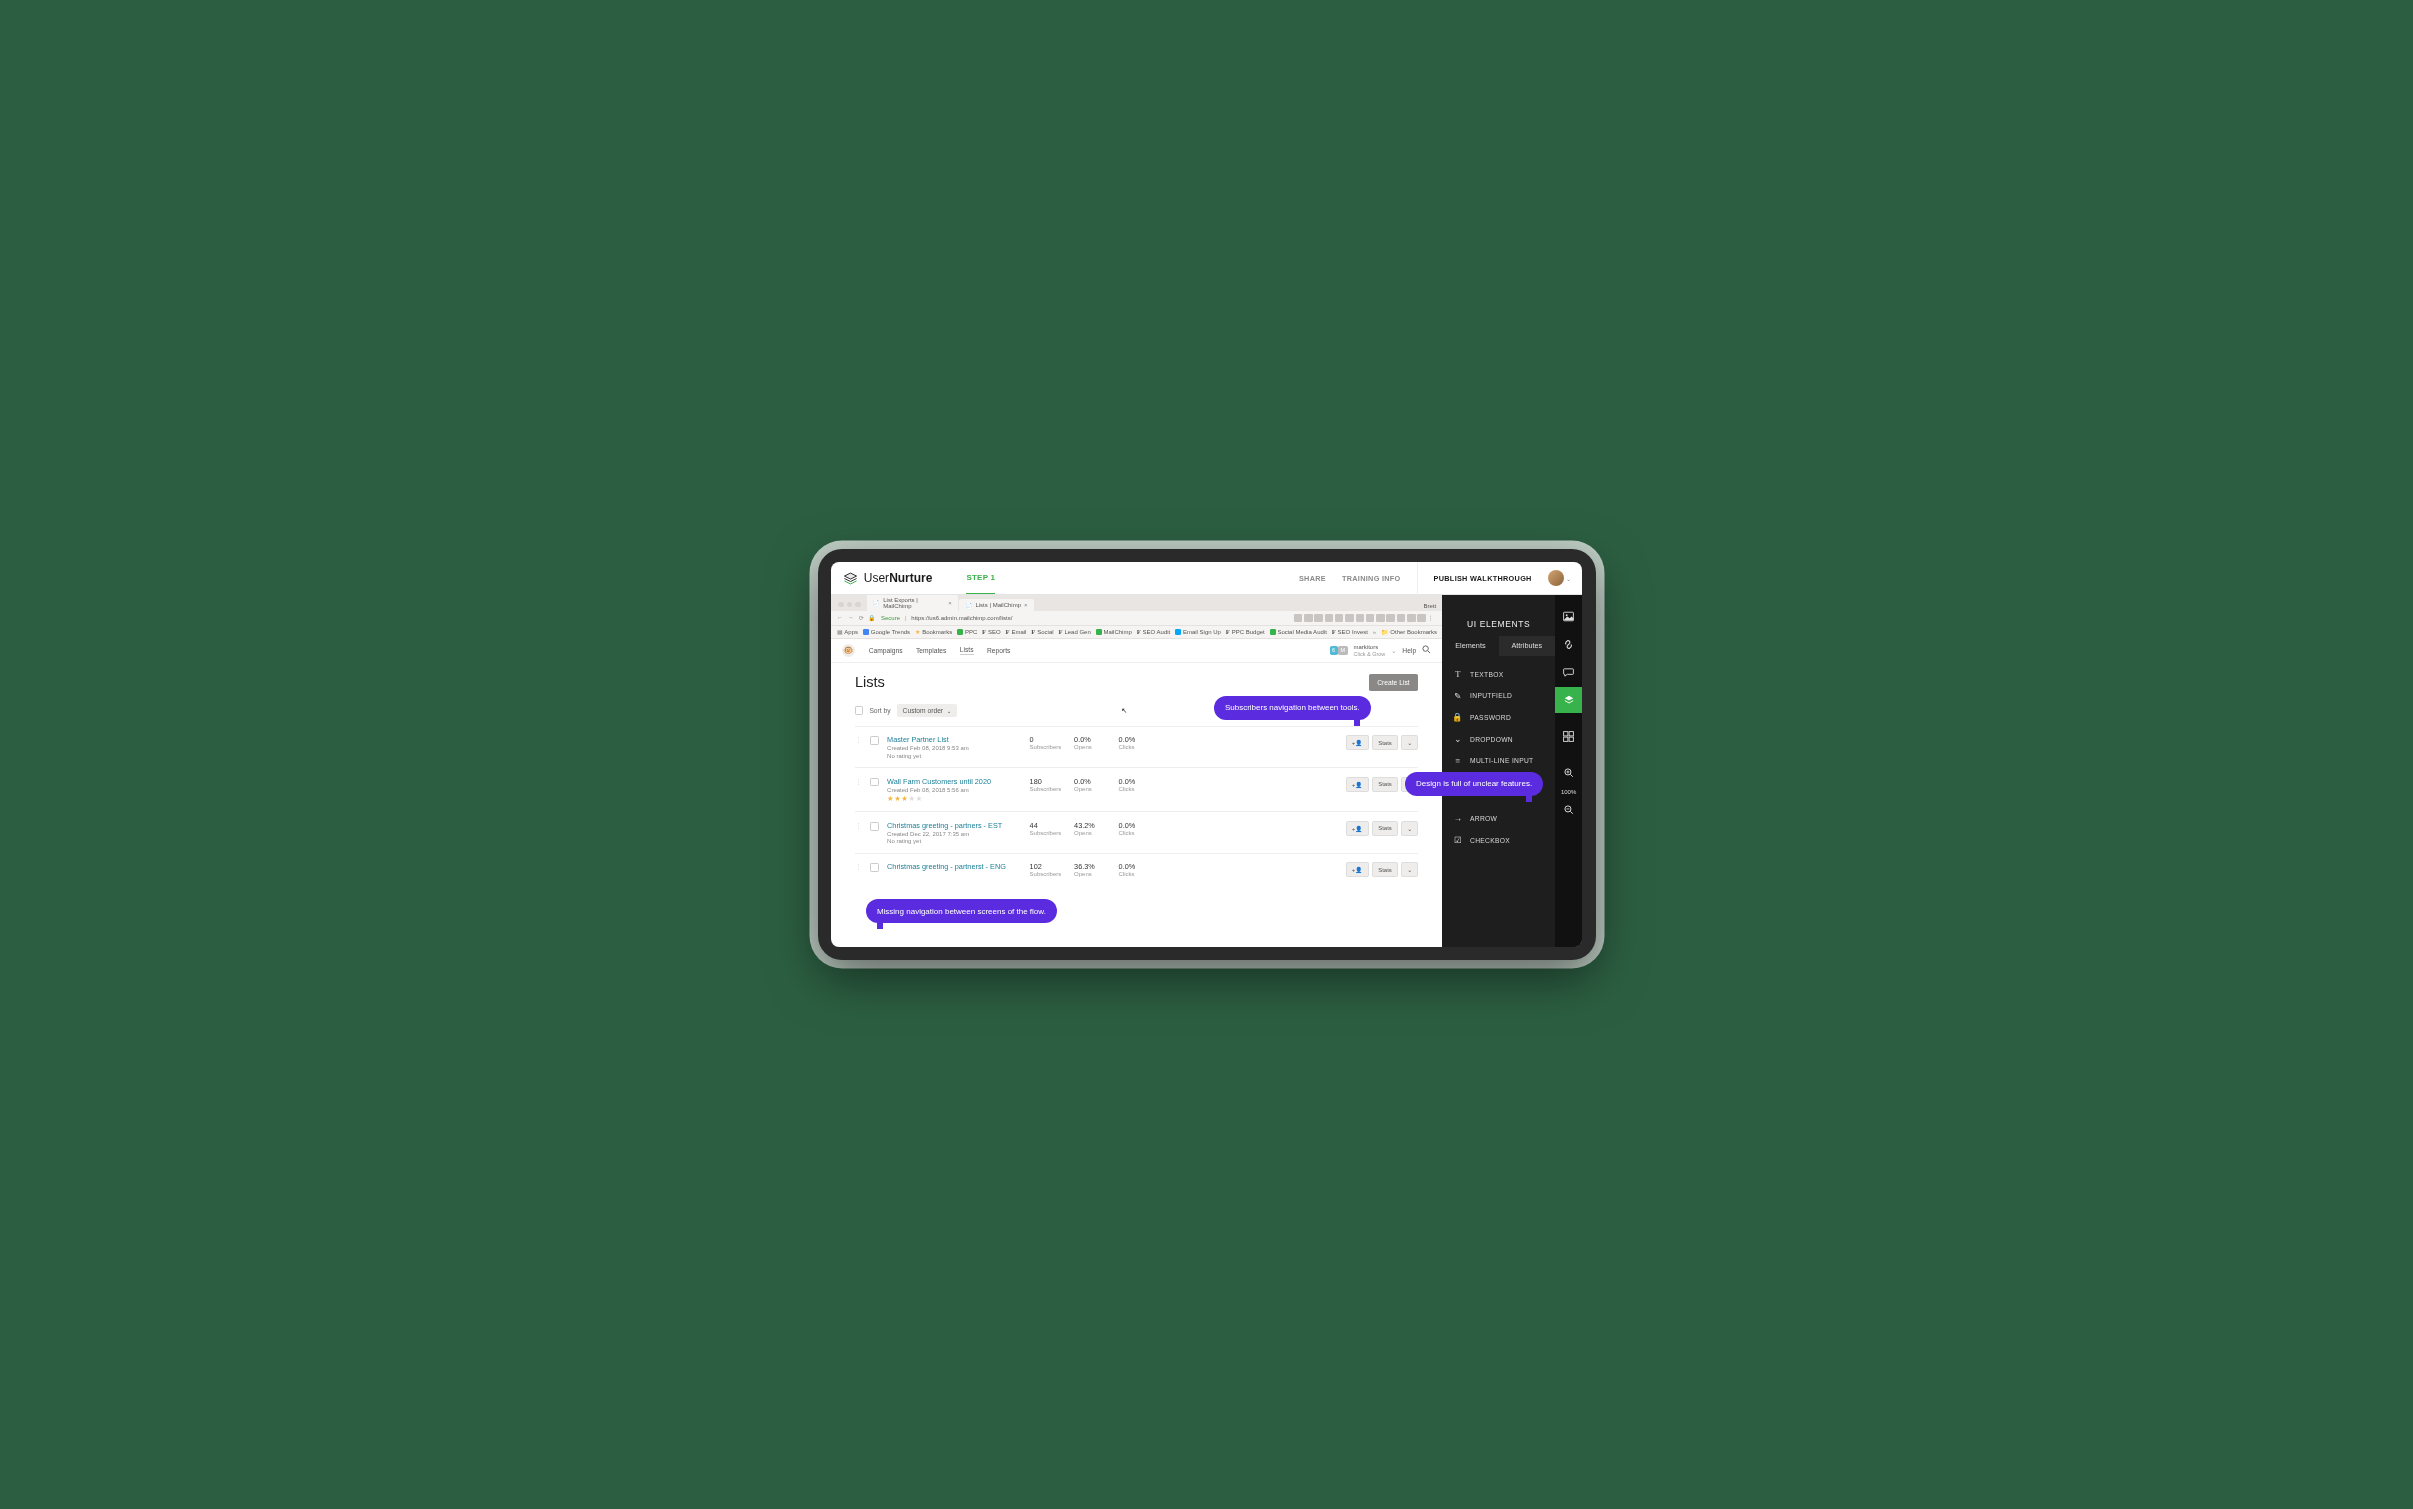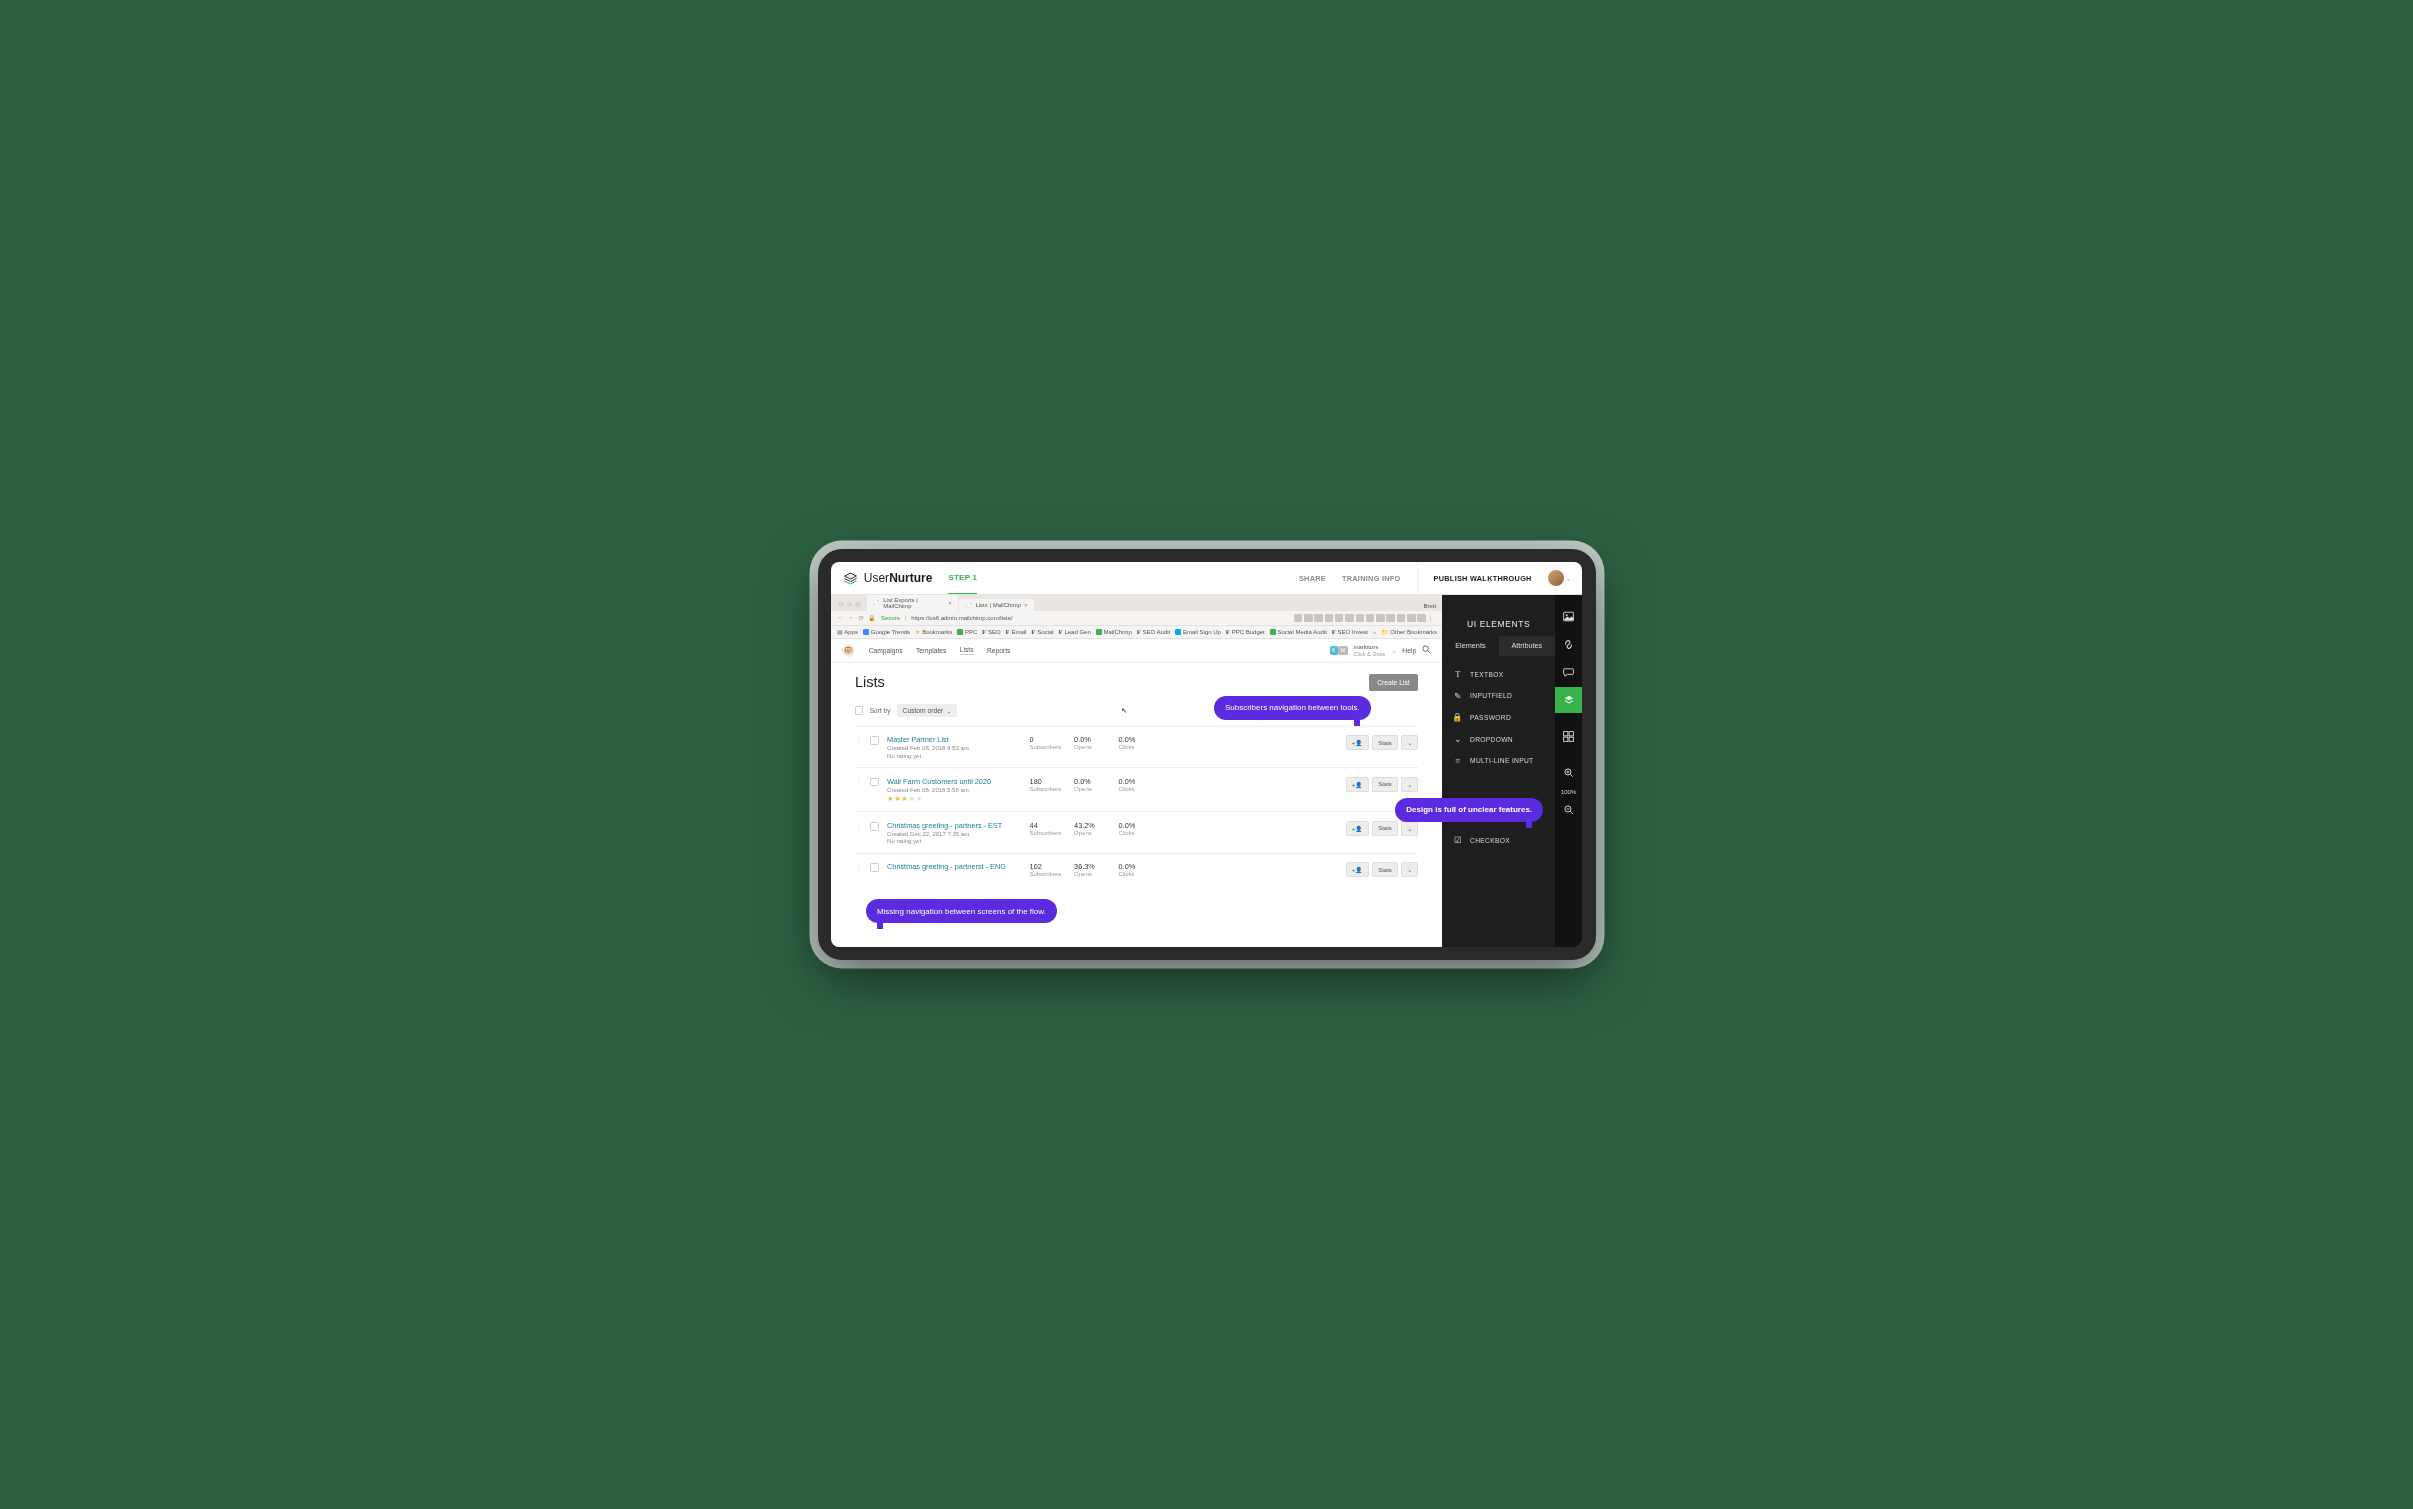--- a/index.html
+++ b/index.html
@@ -25,21 +25,21 @@
     display: flex;
     align-items: center;
     height: 33px;
     border-bottom: 0.6px solid #e4e4e4;
     padding: 0 11px;
   }
   .un-logo { display: flex; align-items: center; gap: 4.9px; }
   .un-logo-icon svg { display: block; }
   .un-logo-text { font-size: 12px; font-weight: 400; color: #1a1a1a; }
   .un-logo-text strong { font-weight: 700; }
-  .un-tabs { margin-left: 16px; display: flex; gap: 18px; height: 100%; align-items: flex-start; }
+  .un-tabs { margin-left: 34px; display: flex; gap: 18px; height: 100%; align-items: flex-start; }
   .un-tab { font-size: 8px; color: #38b24a; font-weight: 600; letter-spacing: 0.2px; height: 100%; display:flex; align-items:center; border-bottom: 1.8px solid #38b24a; cursor:pointer; }
   .un-right { margin-left: auto; display: flex; align-items: center; gap: 16px; }
   .un-link { font-size: 7.3px; color: #8a8a8a; letter-spacing: 0.3px; font-weight:600; cursor:pointer; }
   .un-publish { font-size: 7.3px; color: #1a1a1a; font-weight: 700; letter-spacing: 0.3px; cursor:pointer; padding-left:16px; border-left:0.6px solid #eee; height:33px; display:flex; align-items:center;}
   .un-avatar { width: 16px; height: 16px; border-radius: 50%; background: linear-gradient(135deg,#d4a574,#8b6239); display:flex; align-items:center; justify-content:center; }
   .un-avatar-caret { font-size: 6px; color:#888; margin-left:2.4px; }
 
   .body-row { display: flex; height: 352px; }
 
   
@@ -530,18 +530,18 @@
                 <circle cx="6.5" cy="6.5" r="5" fill="none" stroke="#ddd" stroke-width="1.6"></circle>
                 <line x1="10.5" y1="10.5" x2="14.5" y2="14.5" stroke="#ddd" stroke-width="1.6"></line>
                 <line x1="4" y1="6.5" x2="9" y2="6.5" stroke="#ddd" stroke-width="1.4"></line>
               </svg>
             </div>
         </div>
       </div>
     </div>
 
     <div class="bubble tail-br" style="top:134px; left:383px;">Subscribers navigation between tools.</div>
-    <div class="bubble tail-br" style="top:236px; right:39px;font-weight:bold;">Design is full of unclear features.</div>
+    <div class="bubble tail-br" style="top:210px; right:39px;">Design is full of unclear features.</div>
     <div class="bubble tail-bl" style="bottom:24px; left:35px;">Missing navigation between screens of the flow.</div>
 
   </div>
 </div>
 
 
 </body></html>

